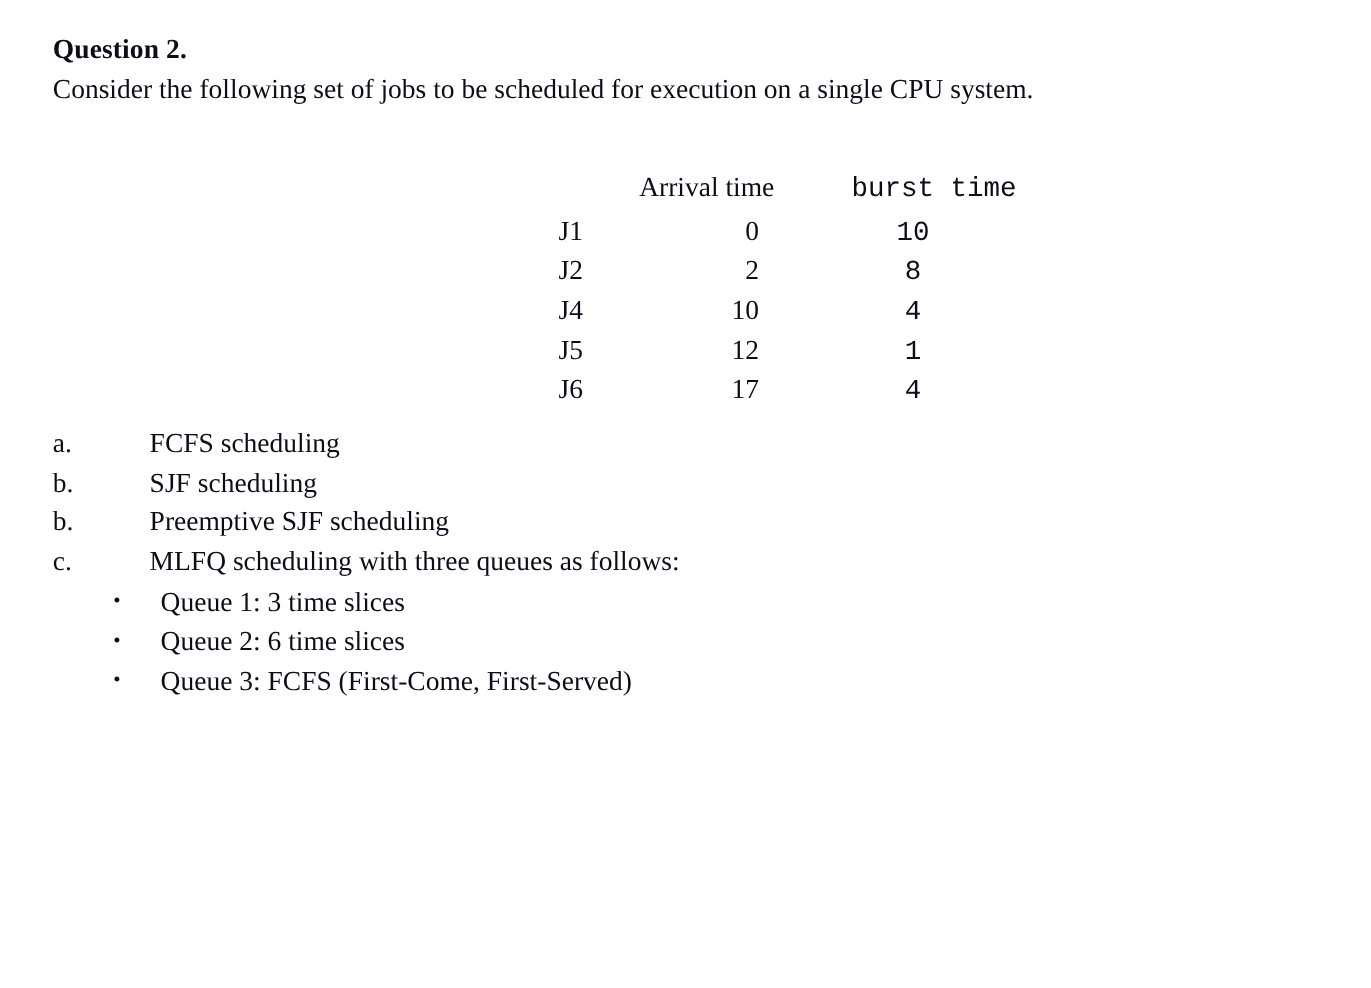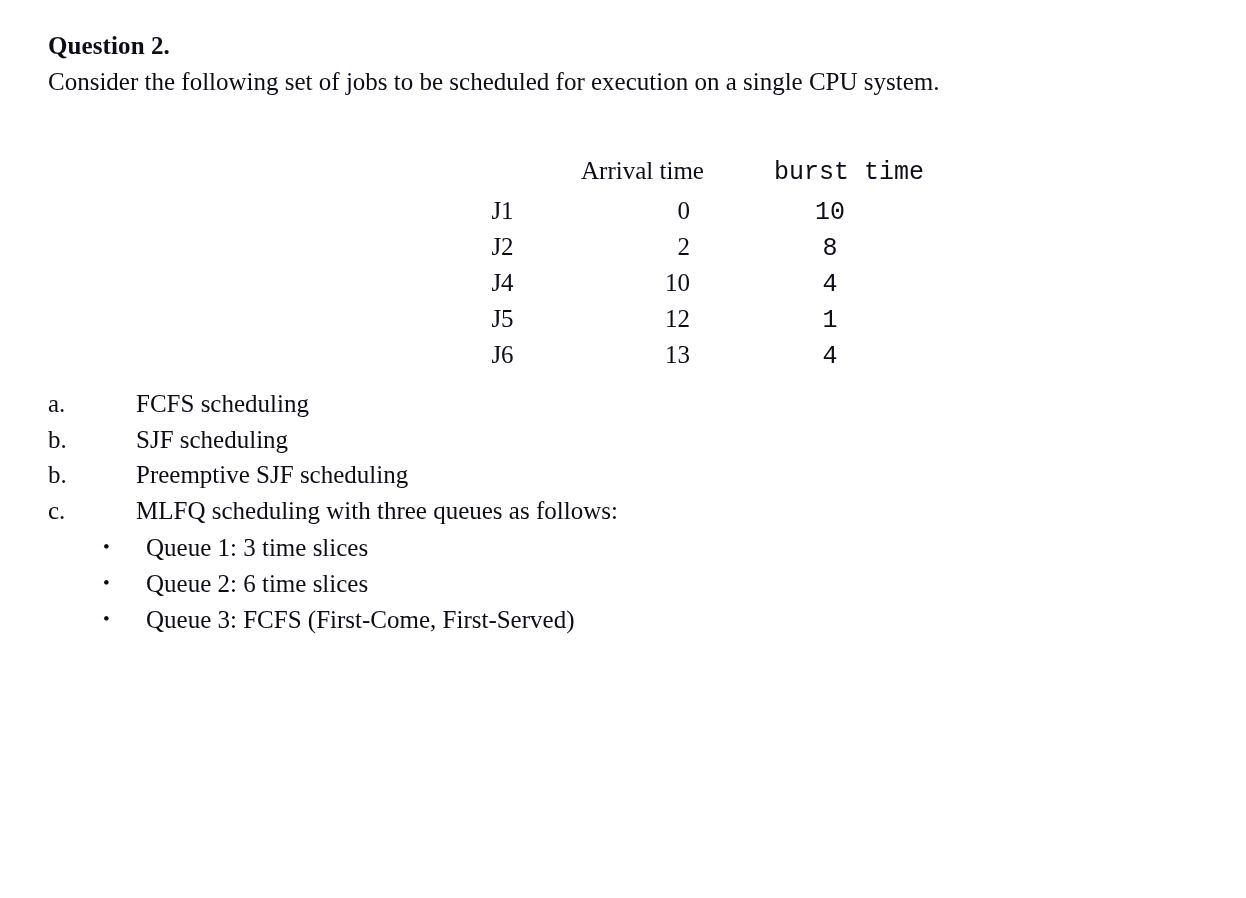--- a/index.html
+++ b/index.html
@@ -60,21 +60,21 @@
   table.jobs th,
   table.jobs td {
     padding: 0;
     font-weight: normal;
     vertical-align: baseline;
     height: 36px;
   }
   table.jobs th.c-job,
   table.jobs td.c-job {
     width: 55px;
-    text-align: center;
+    text-align: right;
     padding-right: 10px;
   }
   table.jobs th.c-arr,
   table.jobs td.c-arr {
     width: 150px;
     padding-right: 0;
   }
   table.jobs td.c-arr {
     text-align: right;
     padding-right: 55px;
@@ -180,21 +180,21 @@
             <td class="c-arr">10</td>
             <td class="c-burst">4</td>
           </tr>
           <tr>
             <td class="c-job">J5</td>
             <td class="c-arr">12</td>
             <td class="c-burst">1</td>
           </tr>
           <tr>
             <td class="c-job">J6</td>
-            <td class="c-arr">13</td>
+            <td class="c-arr">17</td>
             <td class="c-burst">4</td>
           </tr>
         </tbody>
       </table>
     </div>
 
 
     <ul class="alpha-list">
       <li>
         <span class="marker">a.</span>

